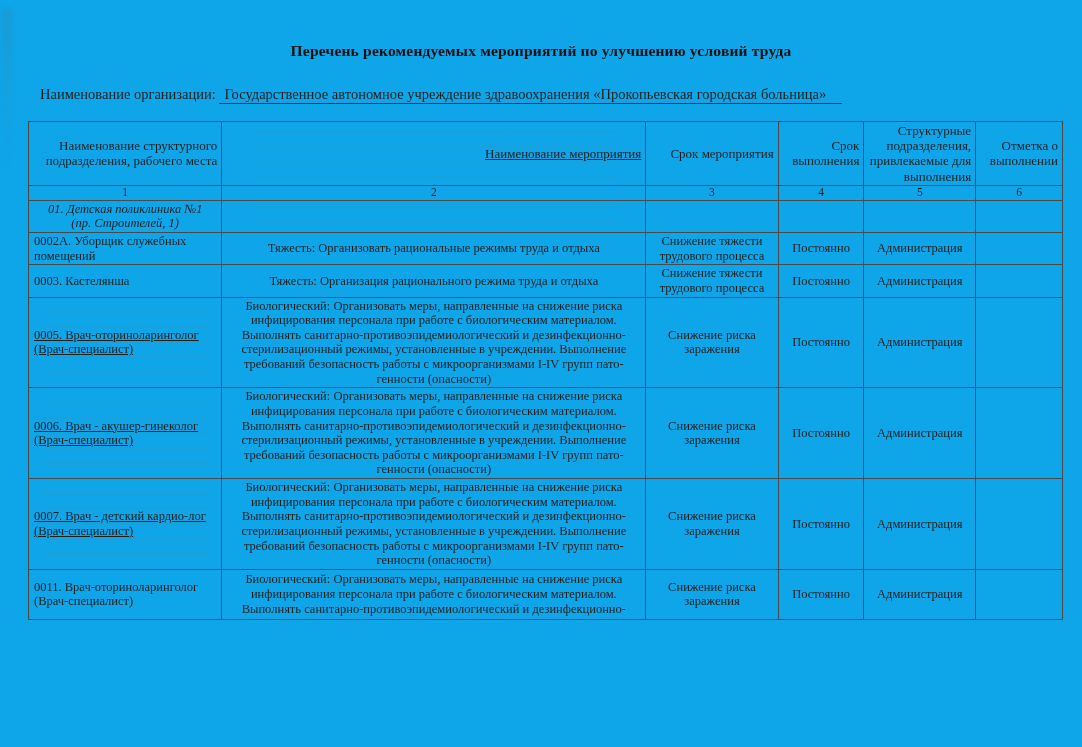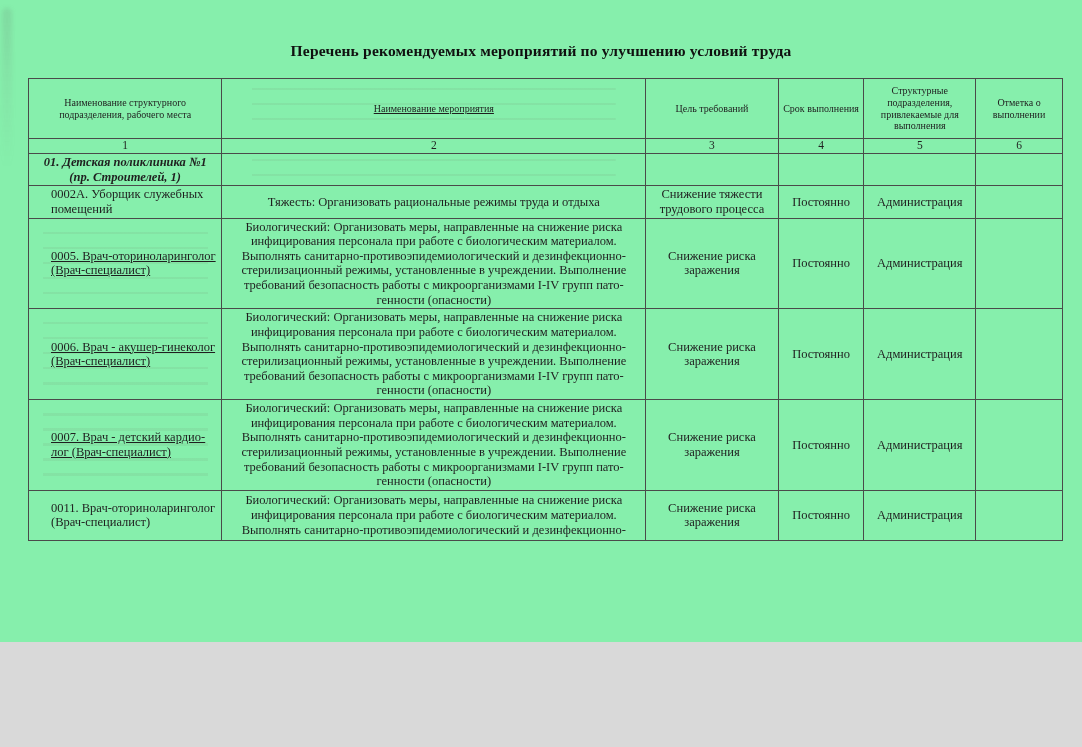--- a/index.html
+++ b/index.html
@@ -1,20 +1,20 @@
 <!DOCTYPE html>
 <html><head>
 <meta charset="utf-8">
 <style>
   html,body{margin:0;padding:0;background:#d9d9d9;}
   .page{
     position:relative;
-    width:1082px;height:642px;
+    width:1082px;height:747px;
     margin:0 auto;
-    background:#86efac;
+    background:#0ea5e9;
     overflow:hidden;
     font-family:"Liberation Serif","DejaVu Serif",serif;
     color:#1f1f1f;
     box-sizing:border-box;
   }
   
   .scan-smudge{
     position:absolute;left:2px;top:8px;width:10px;height:160px;
     background:linear-gradient(180deg,rgba(95,95,95,.14),rgba(120,120,120,.06) 55%,rgba(120,120,120,0));
     filter:blur(2px);border-radius:5px;
@@ -44,64 +44,68 @@
     font-size:12.5px;
     line-height:1.17;
     border:1.5px solid #3c3c3c;
   }
   .doc th,.doc td{
     border:1px solid #4a4a4a;
     vertical-align:middle;
     padding:1px 4px;
     overflow:hidden;
   }
-  .doc th{font-weight:normal;text-align:center;font-size:10px;}
+  .doc th{font-weight:normal;text-align:right;font-size:13px;}
   tr.r-header{height:60px;}
   tr.r-nums td{height:14px;padding:0;text-align:center;font-size:11.5px;}
   tr.r-section{height:32px;}
-  tr.r-section td.sec{font-weight:bold;font-style:italic;text-align:center;}
+  tr.r-section td.sec{font-weight:normal;font-style:italic;text-align:center;}
   tr.r-item{height:30px;}
   tr.r-item.tall{height:90px;}
   tr.r-item.r-last{height:50px;}
-  td.c-workplace{text-align:left;padding-left:22px;}
+  td.c-workplace{text-align:left;padding-left:5px;}
   td.c-center{text-align:center;}
   
   .ghost{
     background-image:repeating-linear-gradient(180deg,
       rgba(112,128,100,.11) 0px, rgba(112,128,100,.11) 2.5px,
       rgba(255,255,255,0) 2.5px, rgba(255,255,255,0) 15px);
     background-repeat:no-repeat;
     background-size:86% 76%;
     background-position:50% 62%;
     text-decoration:underline;
   }
 </style>
 </head>
 <body>
 
 <div class="page">
   <div class="scan-smudge"></div>
 
   <div class="title">Перечень рекомендуемых мероприятий по улучшению условий труда</div>
 
+  <div class="orgline">
+    <span class="org-label">Наименование организации:</span>
+    <span class="org-value">Государственное автономное учреждение здравоохранения «Прокопьевская городская больница»</span>
+  </div>
 
   <table class="doc">
     <colgroup>
       <col style="width:18.7%">
       <col style="width:41.0%">
       <col style="width:12.8%">
       <col style="width:8.3%">
       <col style="width:10.8%">
       <col style="width:8.4%">
     </colgroup>
     <thead>
       <tr class="r-header">
         <th>Наименование структурного подразделения, рабочего места</th>
         <th class="ghost">Наименование мероприятия</th>
-        <th>Цель требований</th>
+        <th>Срок мероприятия</th>
         <th>Срок выполнения</th>
         <th>Структурные подразделения, привлекаемые для выполнения</th>
         <th>Отметка о выполнении</th>
       </tr>
       <tr class="r-nums">
         <td>1</td>
         <td>2</td>
         <td>3</td>
         <td>4</td>
         <td>5</td>
@@ -116,20 +120,28 @@
           </td>
           <td class="ghost"></td>
           <td></td>
           <td></td>
           <td></td>
           <td></td>
         </tr>
         <tr class="r-item">
           <td class="c-workplace">0002А. Уборщик служебных помещений</td>
           <td class="c-center">Тяжесть: Организовать рациональные режимы труда  и отдыха</td>
+          <td class="c-center">Снижение тяжести трудового процесса</td>
+          <td class="c-center">Постоянно</td>
+          <td class="c-center">Администрация</td>
+          <td class="c-center"></td>
+        </tr>
+        <tr class="r-item">
+          <td class="c-workplace">0003. Кастелянша</td>
+          <td class="c-center">Тяжесть: Организация рационального режима труда и отдыха</td>
           <td class="c-center">Снижение тяжести трудового процесса</td>
           <td class="c-center">Постоянно</td>
           <td class="c-center">Администрация</td>
           <td class="c-center"></td>
         </tr>
         <tr class="r-item tall">
           <td class="c-workplace ghost">0005. Врач-оториноларинголог (Врач-специалист)</td>
           <td class="c-center">Биологический: Организовать меры, направленные на снижение риска инфицирования персонала при работе с биологическим материалом. Выполнять санитарно-противоэпидемиологический и дезинфекционно-стерилизационный режимы, установленные в учреждении. Выполнение требований безопасность работы с микроорганизмами I-IV групп пато-генности (опасности)</td>
           <td class="c-center">Снижение риска заражения</td>
           <td class="c-center">Постоянно</td>

